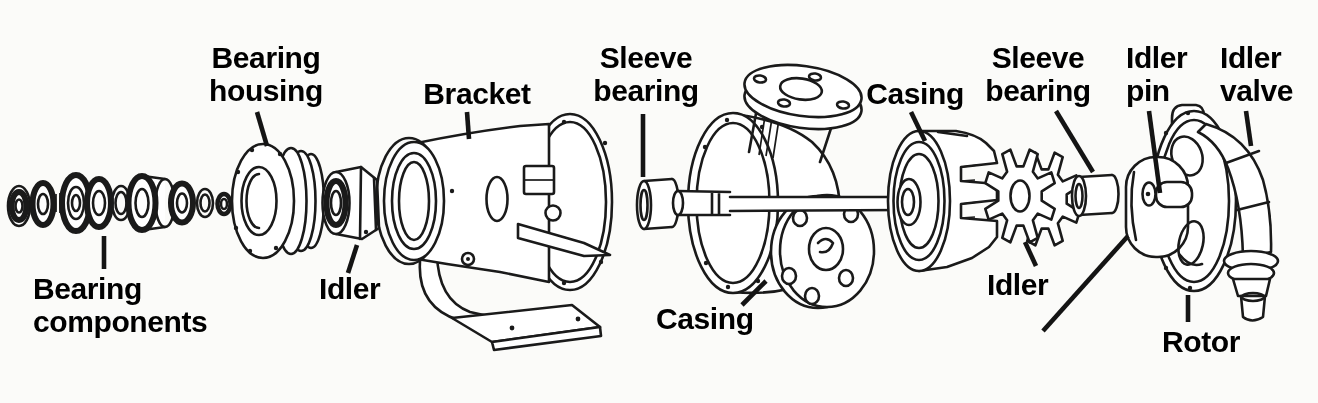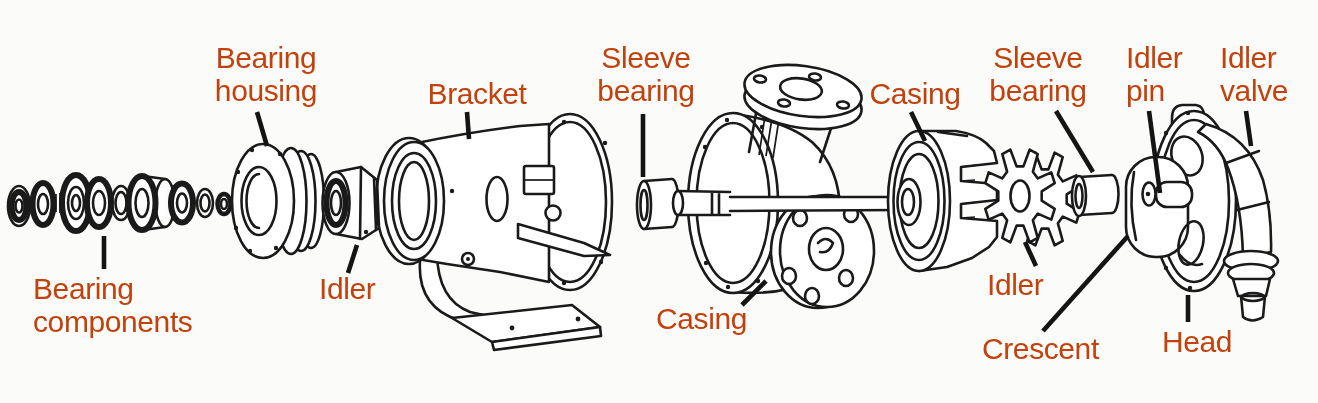--- a/index.html
+++ b/index.html
@@ -3,22 +3,22 @@
 <meta charset="utf-8">
 <style>
   html,body{margin:0;padding:0;background:#ffffff;}
   .stage{
     position:relative;width:1318px;height:403px;overflow:hidden;
     background:#fbfbf9;
     font-family:"Liberation Sans", sans-serif;
   }
   .stage svg{position:absolute;left:0;top:0;}
   .lbl{
-    position:absolute;font-weight:400;font-size:30px;line-height:33px;
-    color:#c2410c;white-space:pre-line;letter-spacing:-0.4px;
+    position:absolute;font-weight:700;font-size:30px;line-height:33px;
+    color:#000000;white-space:pre-line;letter-spacing:-0.4px;
   }
   .c{text-align:center;}
   
   .o{fill:#fff;stroke:#1a1a1a;stroke-width:2.6;stroke-linejoin:round;stroke-linecap:round}
   .k{fill:none;stroke:#1a1a1a;stroke-width:2.6;stroke-linejoin:round;stroke-linecap:round}
   .k2{fill:none;stroke:#1a1a1a;stroke-width:1.7}
   .d{fill:#fff;stroke:#1a1a1a;stroke-width:6}
   .d2{fill:#fff;stroke:#1a1a1a;stroke-width:4.5}
   .f{fill:#fff;stroke:none}
   .dot{fill:#1a1a1a;stroke:none}
@@ -248,15 +248,14 @@
 bearing</div>
   <div class="lbl" style="left:1126px;top:41px">Idler
 pin</div>
   <div class="lbl" style="left:1220px;top:41px">Idler
 valve</div>
   <div class="lbl" style="left:33px;top:272px">Bearing
 components</div>
   <div class="lbl" style="left:319px;top:272px">Idler</div>
   <div class="lbl" style="left:656px;top:302px">Casing</div>
   <div class="lbl" style="left:987px;top:268px">Idler</div>
-  <div class="lbl" style="left:982px;top:332px">Crescent</div>
-  <div class="lbl" style="left:1162px;top:325px">Head</div>
+  <div class="lbl" style="left:1162px;top:325px">Rotor</div>
 </div>
 
 </body></html>

